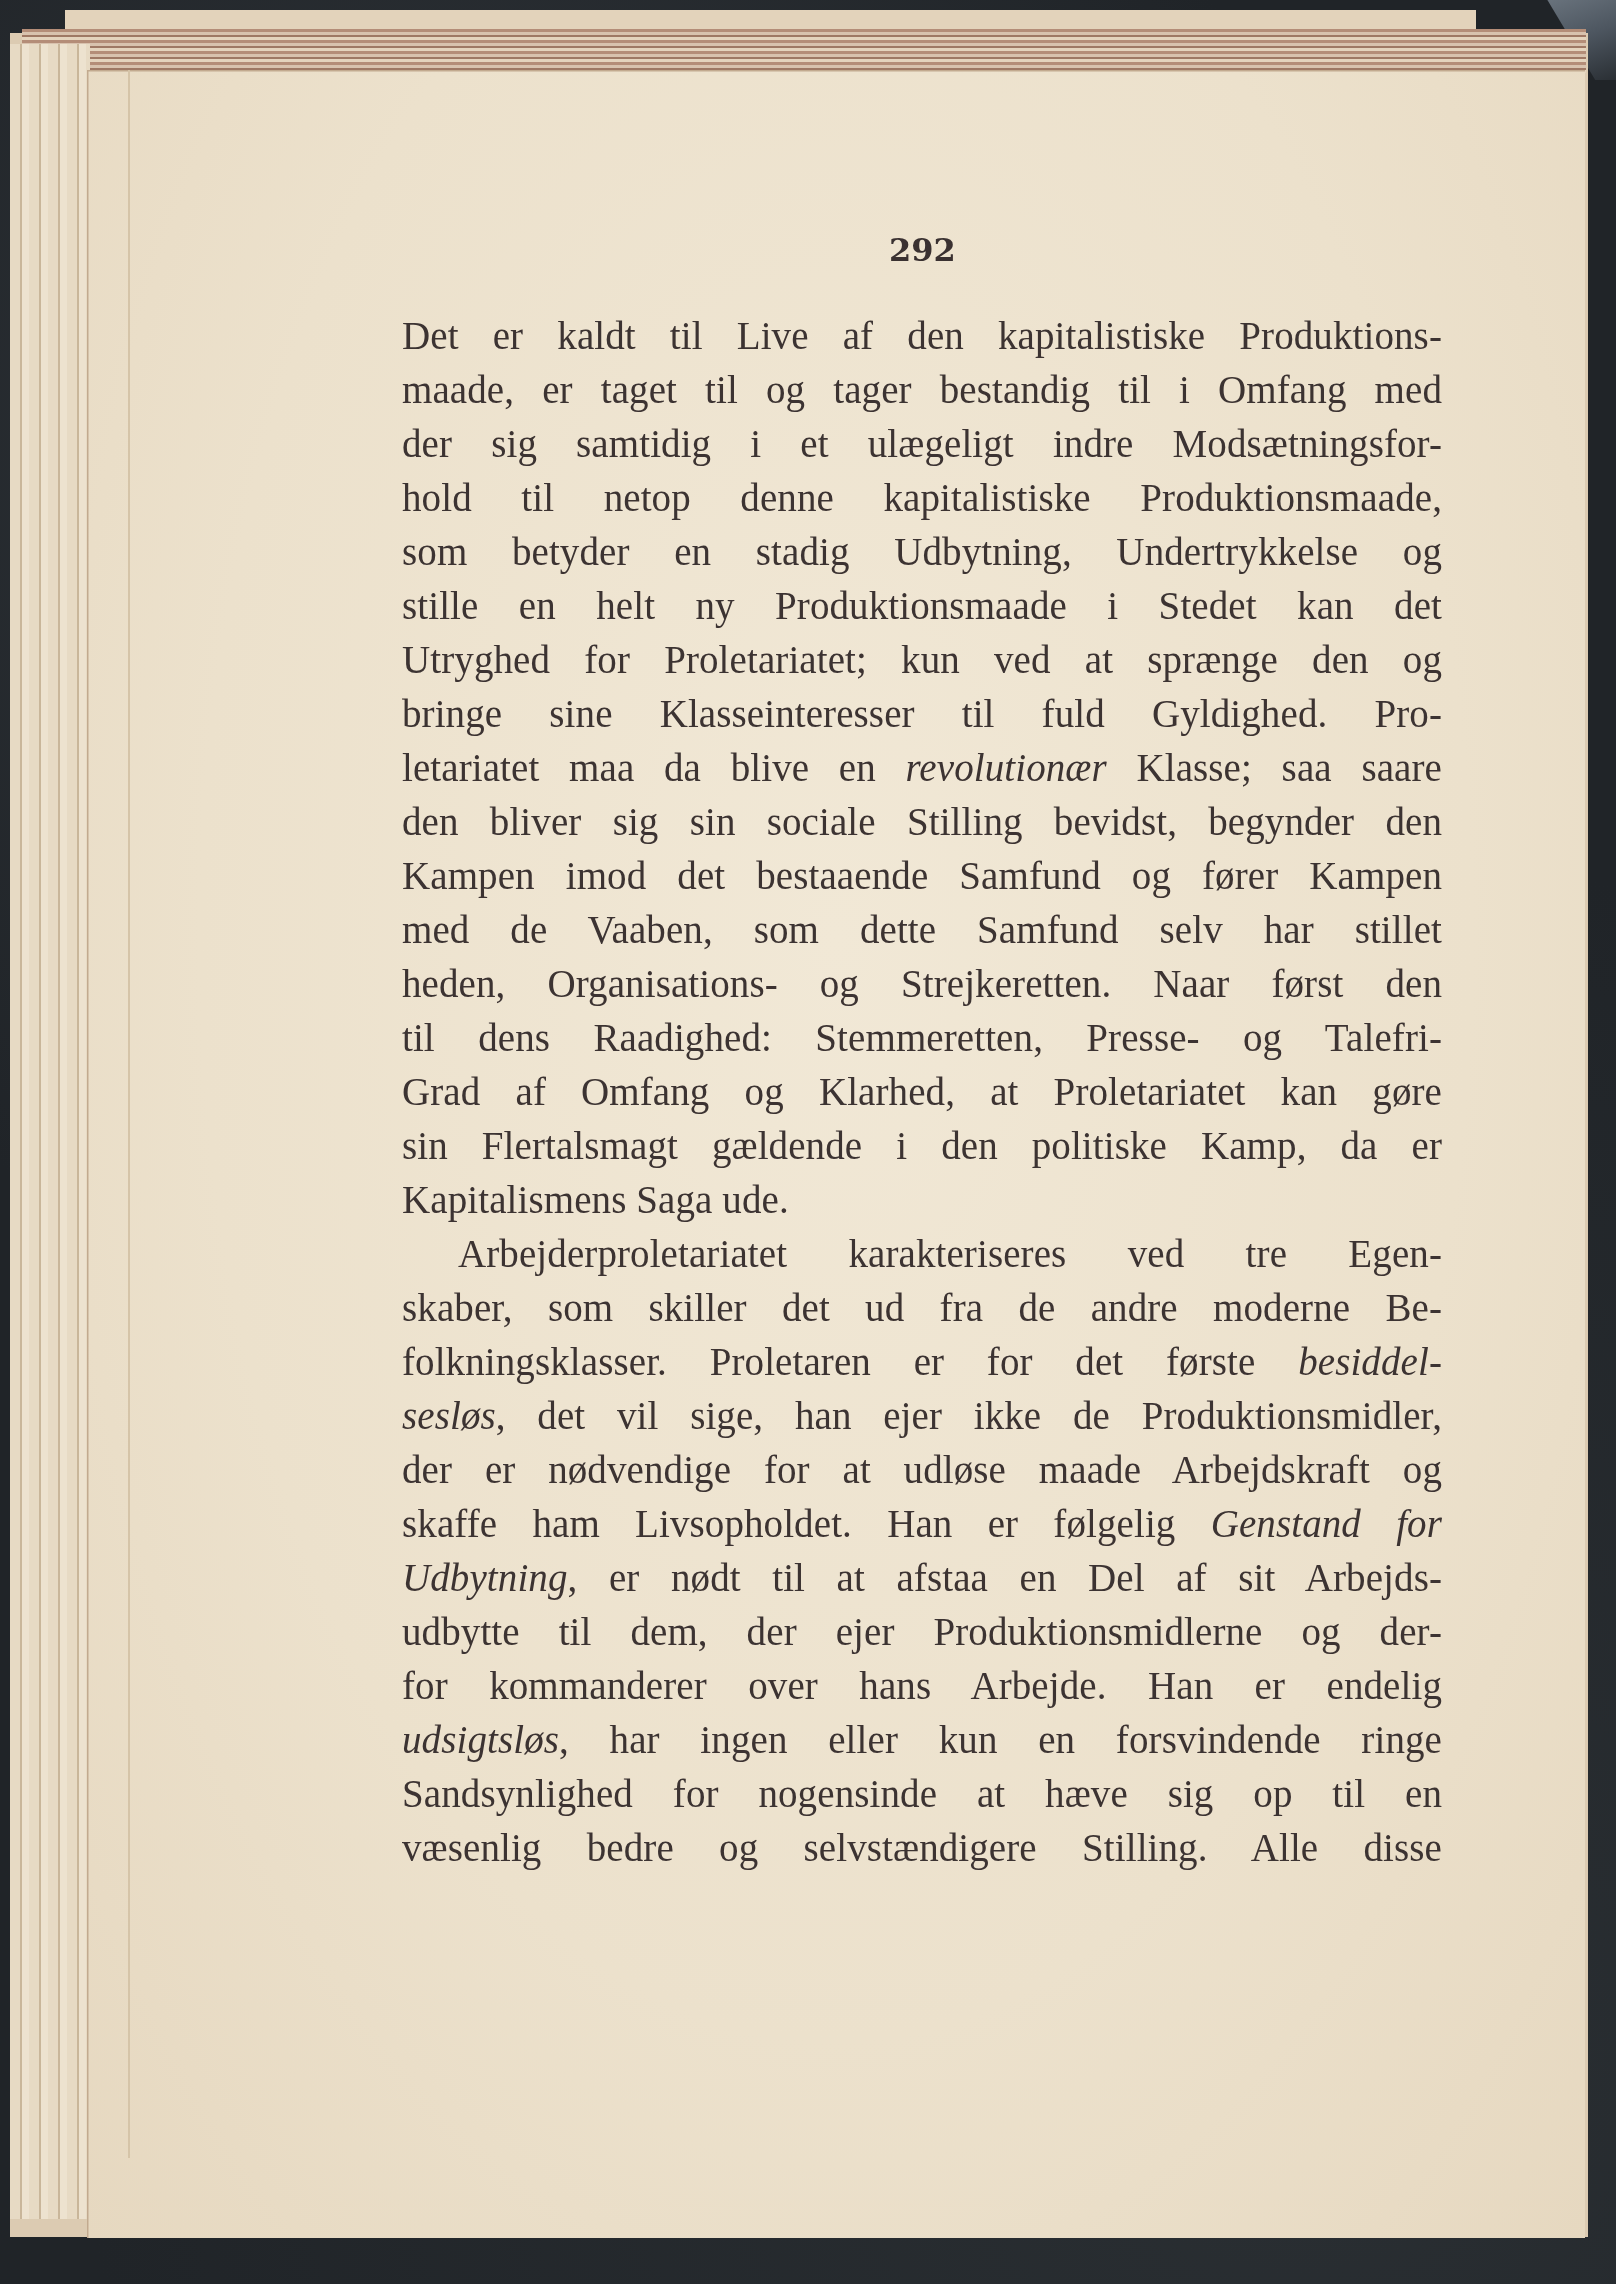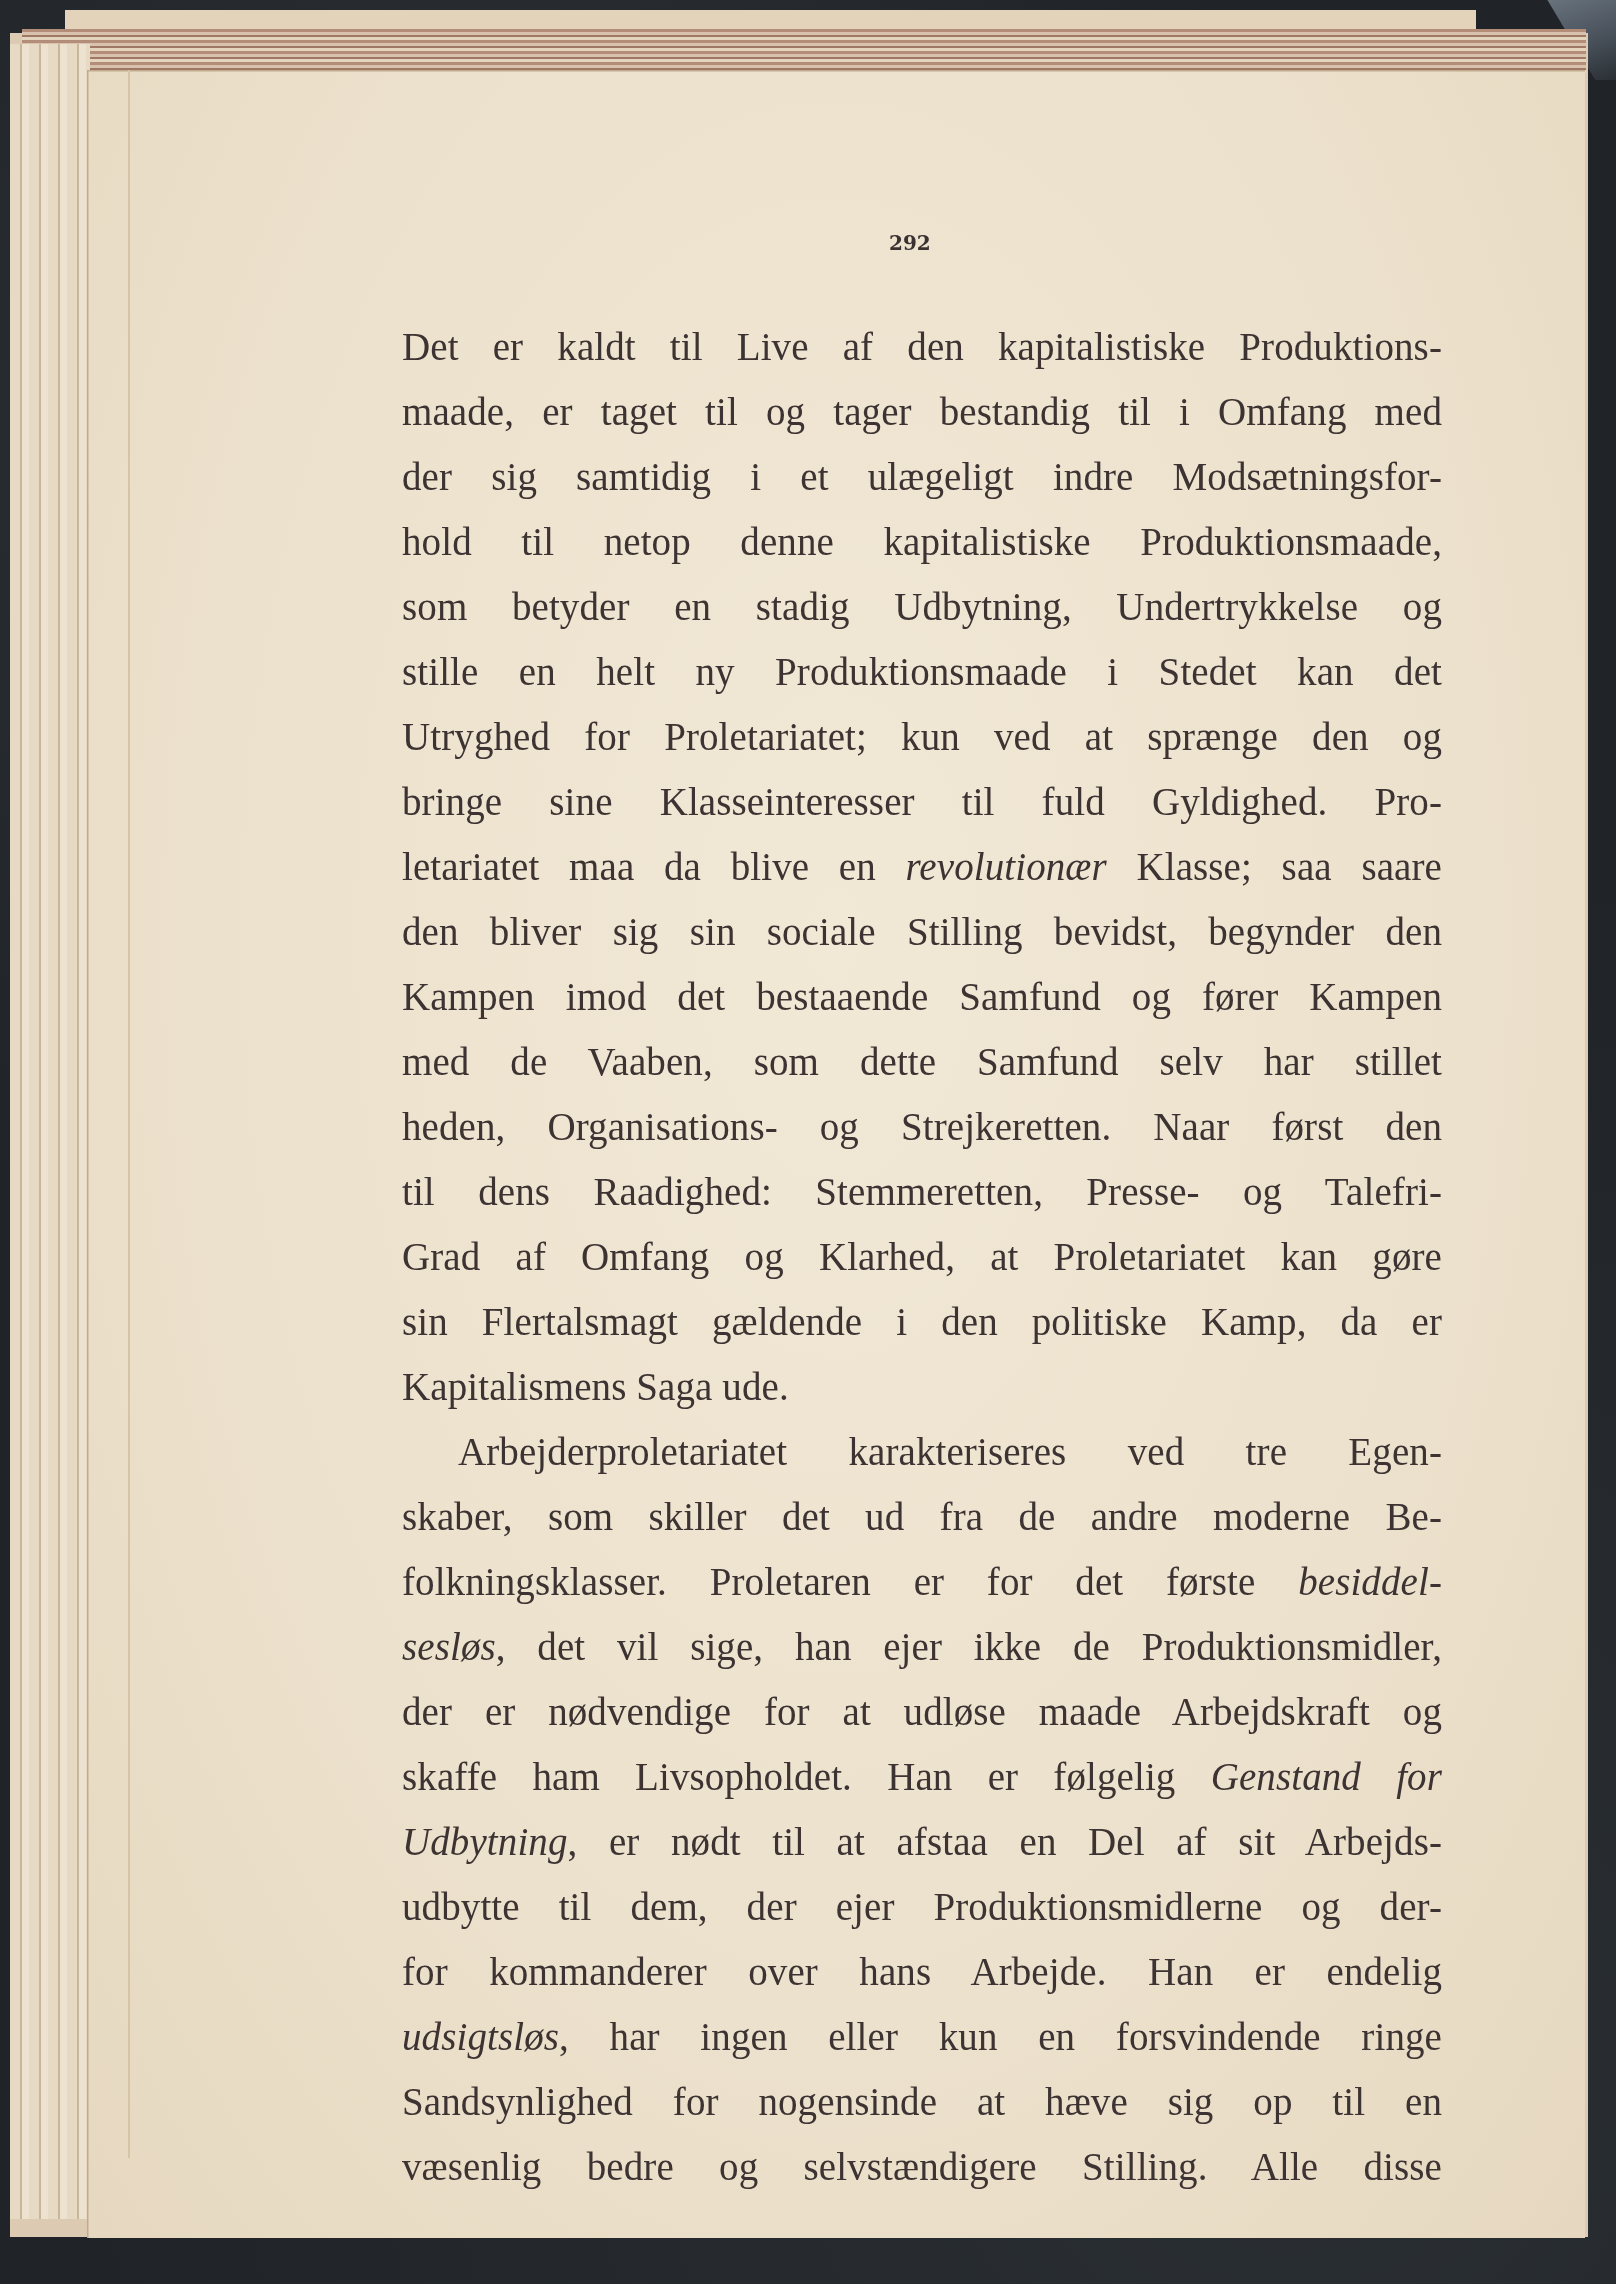--- a/index.html
+++ b/index.html
@@ -44,34 +44,33 @@
       radial-gradient(ellipse at 50% 40%, #f1e8d6 0%, #ece1cc 60%, #e6d8c0 100%);
     box-shadow: inset 1.5px 1.5px 0 #c2aa8f;
   }
   .page-inner-edge {
     position: absolute; left: 128px; top: 70px; width: 1.5px; height: 2088px;
     background: #d5c4a8;
   }
   .page-number {
     position: absolute; left: 889px; top: 231px;
     font-family: "DejaVu Serif", serif; font-weight: bold;
-    font-size: 20px; color: #3a3131;
+    font-size: 32px; color: #3a3131;
   }
   .text-block {
     position: absolute; left: 402px; top: 309px; width: 1040px;
     font-family: "Liberation Serif", serif;
     font-size: 39px; line-height: 54px;
     color: #3c3332;
     letter-spacing: 0.1px;
   }
   .line {
     display: block; white-space: nowrap;
     text-align: justify; text-align-last: justify;
     height: 54px;
-    margin-top: 11px;
   }
   .line.last { text-align-last: left; }
   .line.indent { padding-left: 56px; }
   em { font-style: italic; }
 </style>
 </head>
 <body>
 
 <div class="cover"></div>
 <div class="binding-corner"></div>

